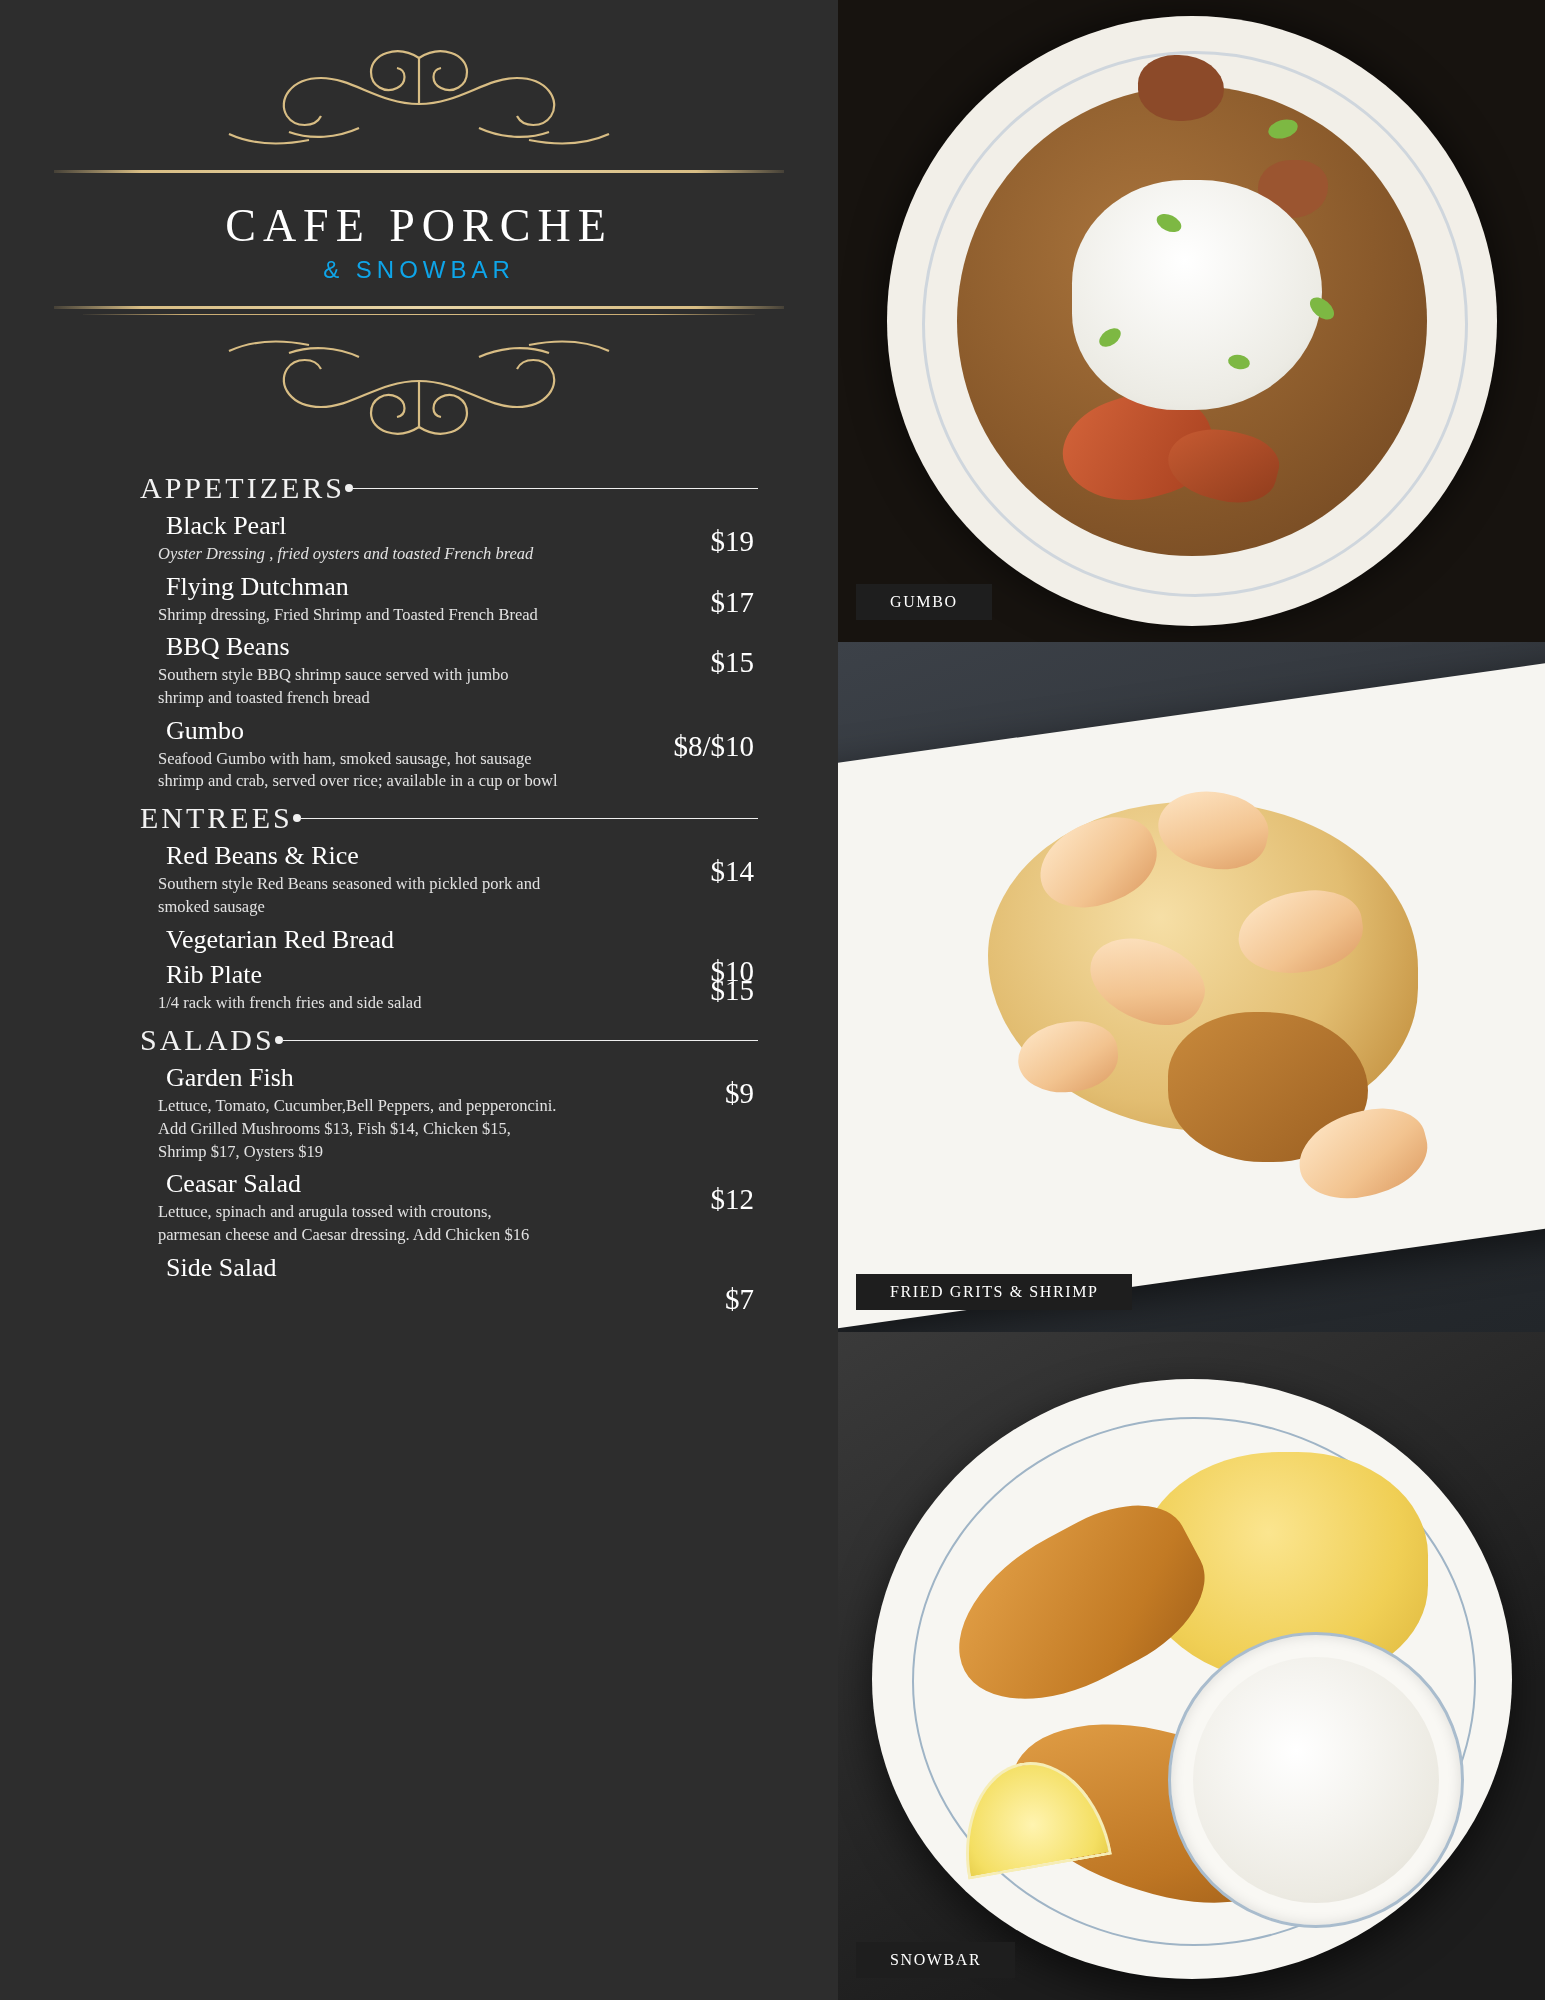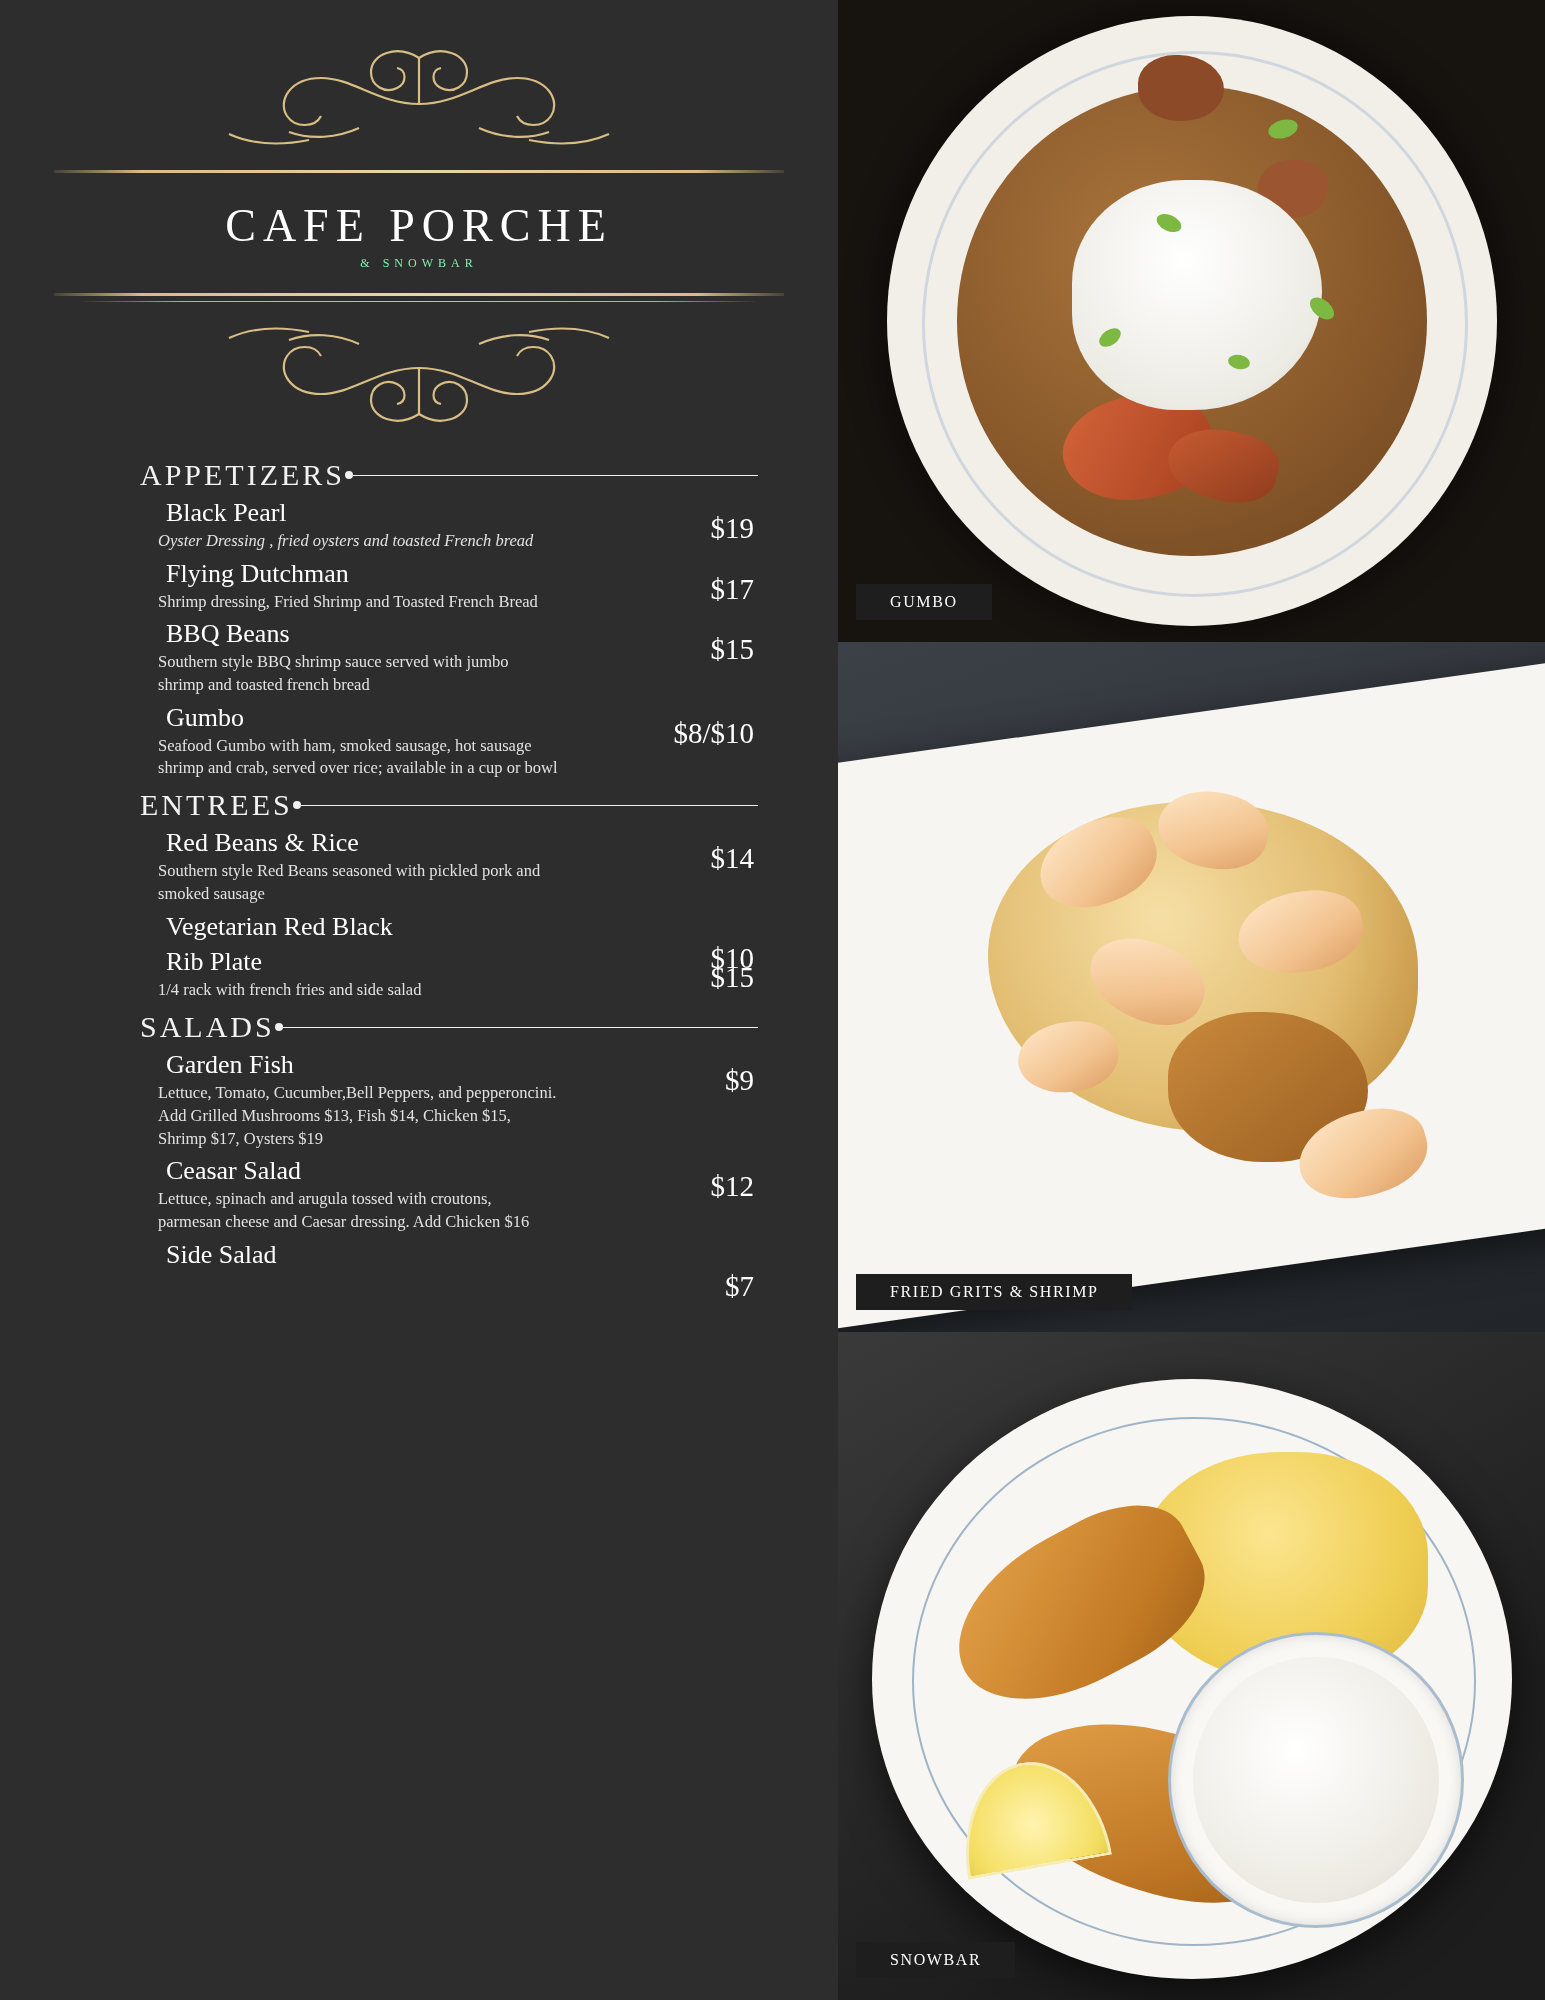--- a/index.html
+++ b/index.html
@@ -58,23 +58,23 @@
   }
   .brand-title {
     color: #ffffff;
     font-family: "Liberation Serif", serif;
     font-size: 46px;
     letter-spacing: 7px;
     margin: 26px 0 4px 0;
     font-weight: 400;
   }
   .brand-sub {
-    color: #86efac;
-    font-family: Liberation Serif, serif;
-    font-size: 12px;
+    color: #0ea5e9;
+    font-family: Liberation Sans, sans-serif;
+    font-size: 24px;
     letter-spacing: 5px;
     margin: 0 0 22px 0;
   }
 
   
   .menu {
     padding: 18px 60px 0 140px;
   }
   .section-head {
     display: flex;
@@ -383,21 +383,21 @@
           <div class="section-line"></div>
         </div>
 
         <div class="item">
           <div class="item-name">Red Beans &amp; Rice</div>
           <div class="item-desc">Southern style Red Beans seasoned with pickled pork and smoked sausage</div>
           <div class="item-price">$14</div>
         </div>
 
         <div class="item nodesc">
-          <div class="item-name">Vegetarian Red Black</div>
+          <div class="item-name">Vegetarian Red Bread</div>
           <div class="item-price">$10</div>
         </div>
 
         <div class="item">
           <div class="item-name">Rib Plate</div>
           <div class="item-desc">1/4 rack with french fries and side salad</div>
           <div class="item-price">$15</div>
         </div>
       </div>
 

